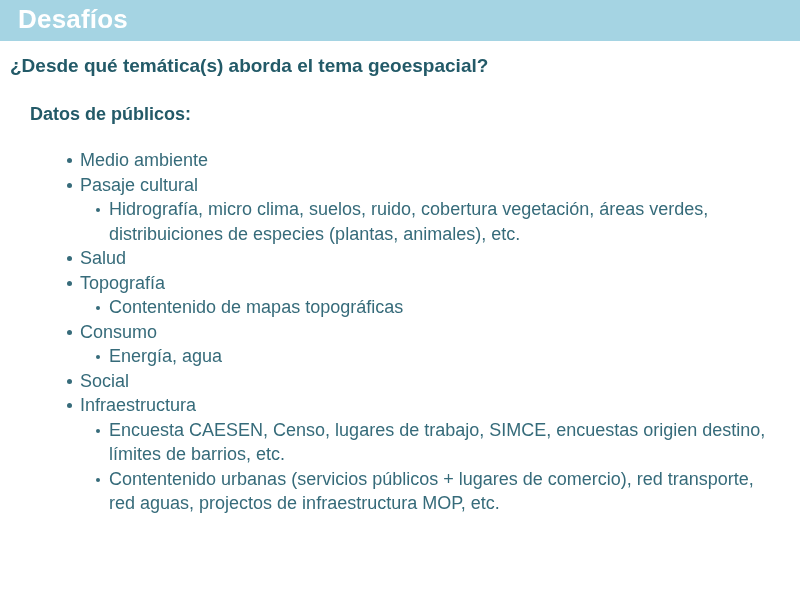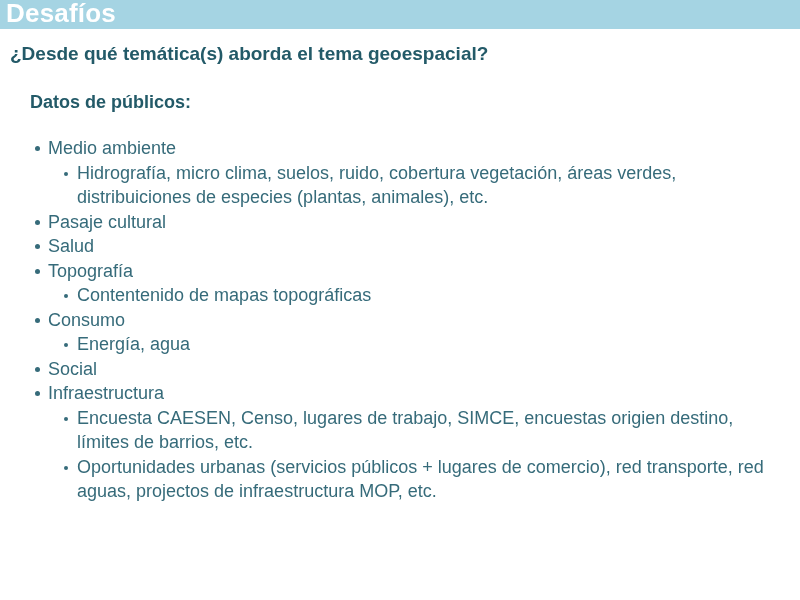--- a/index.html
+++ b/index.html
@@ -9,25 +9,25 @@
   }
   .slide {
     position: relative;
     width: 800px;
     height: 600px;
     background: #ffffff;
     overflow: hidden;
     font-family: "Liberation Sans", sans-serif;
   }
   .header-bar {
-    height: 29px;
+    height: 41px;
     background: #a5d4e3;
     display: flex;
     align-items: center;
-    padding-left: 6px;
+    padding-left: 18px;
     box-sizing: border-box;
   }
   .slide-title {
     color: #ffffff;
     font-size: 26px;
     font-weight: bold;
     letter-spacing: 0.2px;
     margin-top: -2px;
   }
   .question {
@@ -40,20 +40,21 @@
     margin: 27px 10px 0 30px;
     color: #235a68;
     font-size: 18px;
     font-weight: bold;
   }
   .bullet-list {
     margin-top: 23px;
     color: #366b7a;
     font-size: 18px;
     line-height: 24.5px;
+    padding-left: 32px;
   }
   .item {
     display: flex;
     align-items: flex-start;
   }
   .item .dot {
     flex: 0 0 auto;
     width: 5px;
     height: 5px;
     border-radius: 50%;
@@ -84,28 +85,28 @@
 
   <div class="subtitle">Datos de públicos:</div>
 
   <div class="bullet-list">
 
     <div class="item lvl1">
       <span class="dot"></span>
       <span class="txt">Medio ambiente</span>
     </div>
 
+    <div class="item lvl1">
+      <span class="dot"></span>
+      <span class="txt">Pasaje cultural</span>
+    </div>
+
     <div class="item lvl2">
       <span class="dot"></span>
       <span class="txt">Hidrografía, micro clima, suelos, ruido, cobertura vegetación, áreas verdes, distribuiciones de especies (plantas, animales), etc.</span>
-    </div>
-
-    <div class="item lvl1">
-      <span class="dot"></span>
-      <span class="txt">Pasaje cultural</span>
     </div>
 
     <div class="item lvl1">
       <span class="dot"></span>
       <span class="txt">Salud</span>
     </div>
 
     <div class="item lvl1">
       <span class="dot"></span>
       <span class="txt">Topografía</span>
@@ -136,18 +137,18 @@
       <span class="txt">Infraestructura</span>
     </div>
 
     <div class="item lvl2">
       <span class="dot"></span>
       <span class="txt">Encuesta CAESEN, Censo, lugares de trabajo, SIMCE, encuestas origien destino, límites de barrios, etc.</span>
     </div>
 
     <div class="item lvl2">
       <span class="dot"></span>
-      <span class="txt">Oportunidades urbanas (servicios públicos + lugares de comercio), red transporte, red aguas, projectos de infraestructura MOP, etc.</span>
+      <span class="txt">Contentenido urbanas (servicios públicos + lugares de comercio), red transporte, red aguas, projectos de infraestructura MOP, etc.</span>
     </div>
 
   </div>
 
 </div>
 
 </body></html>

